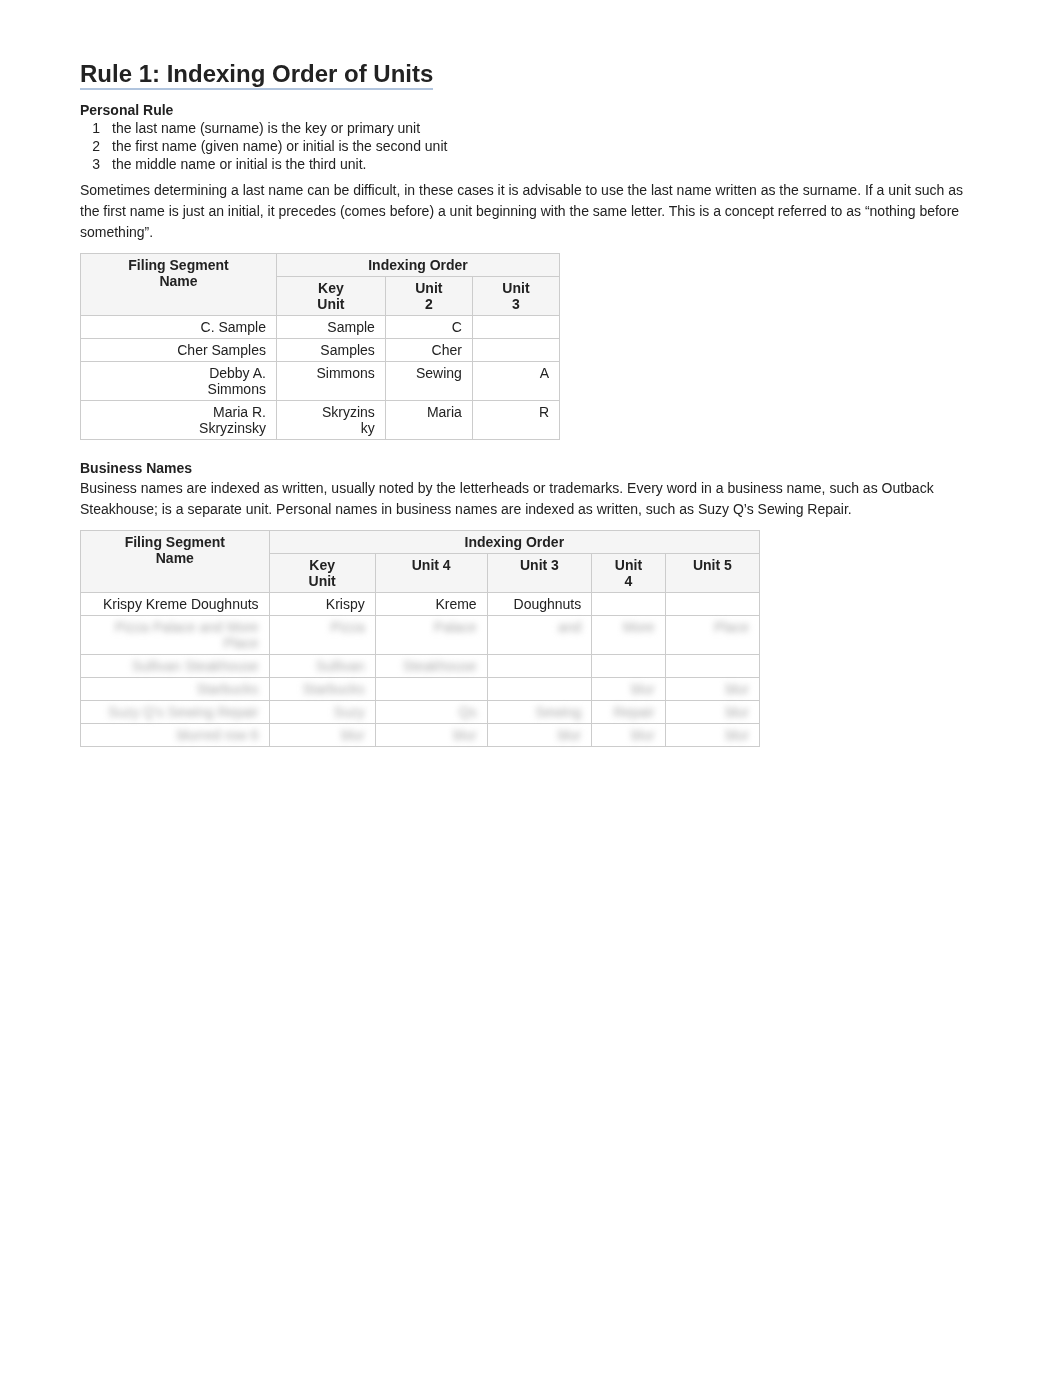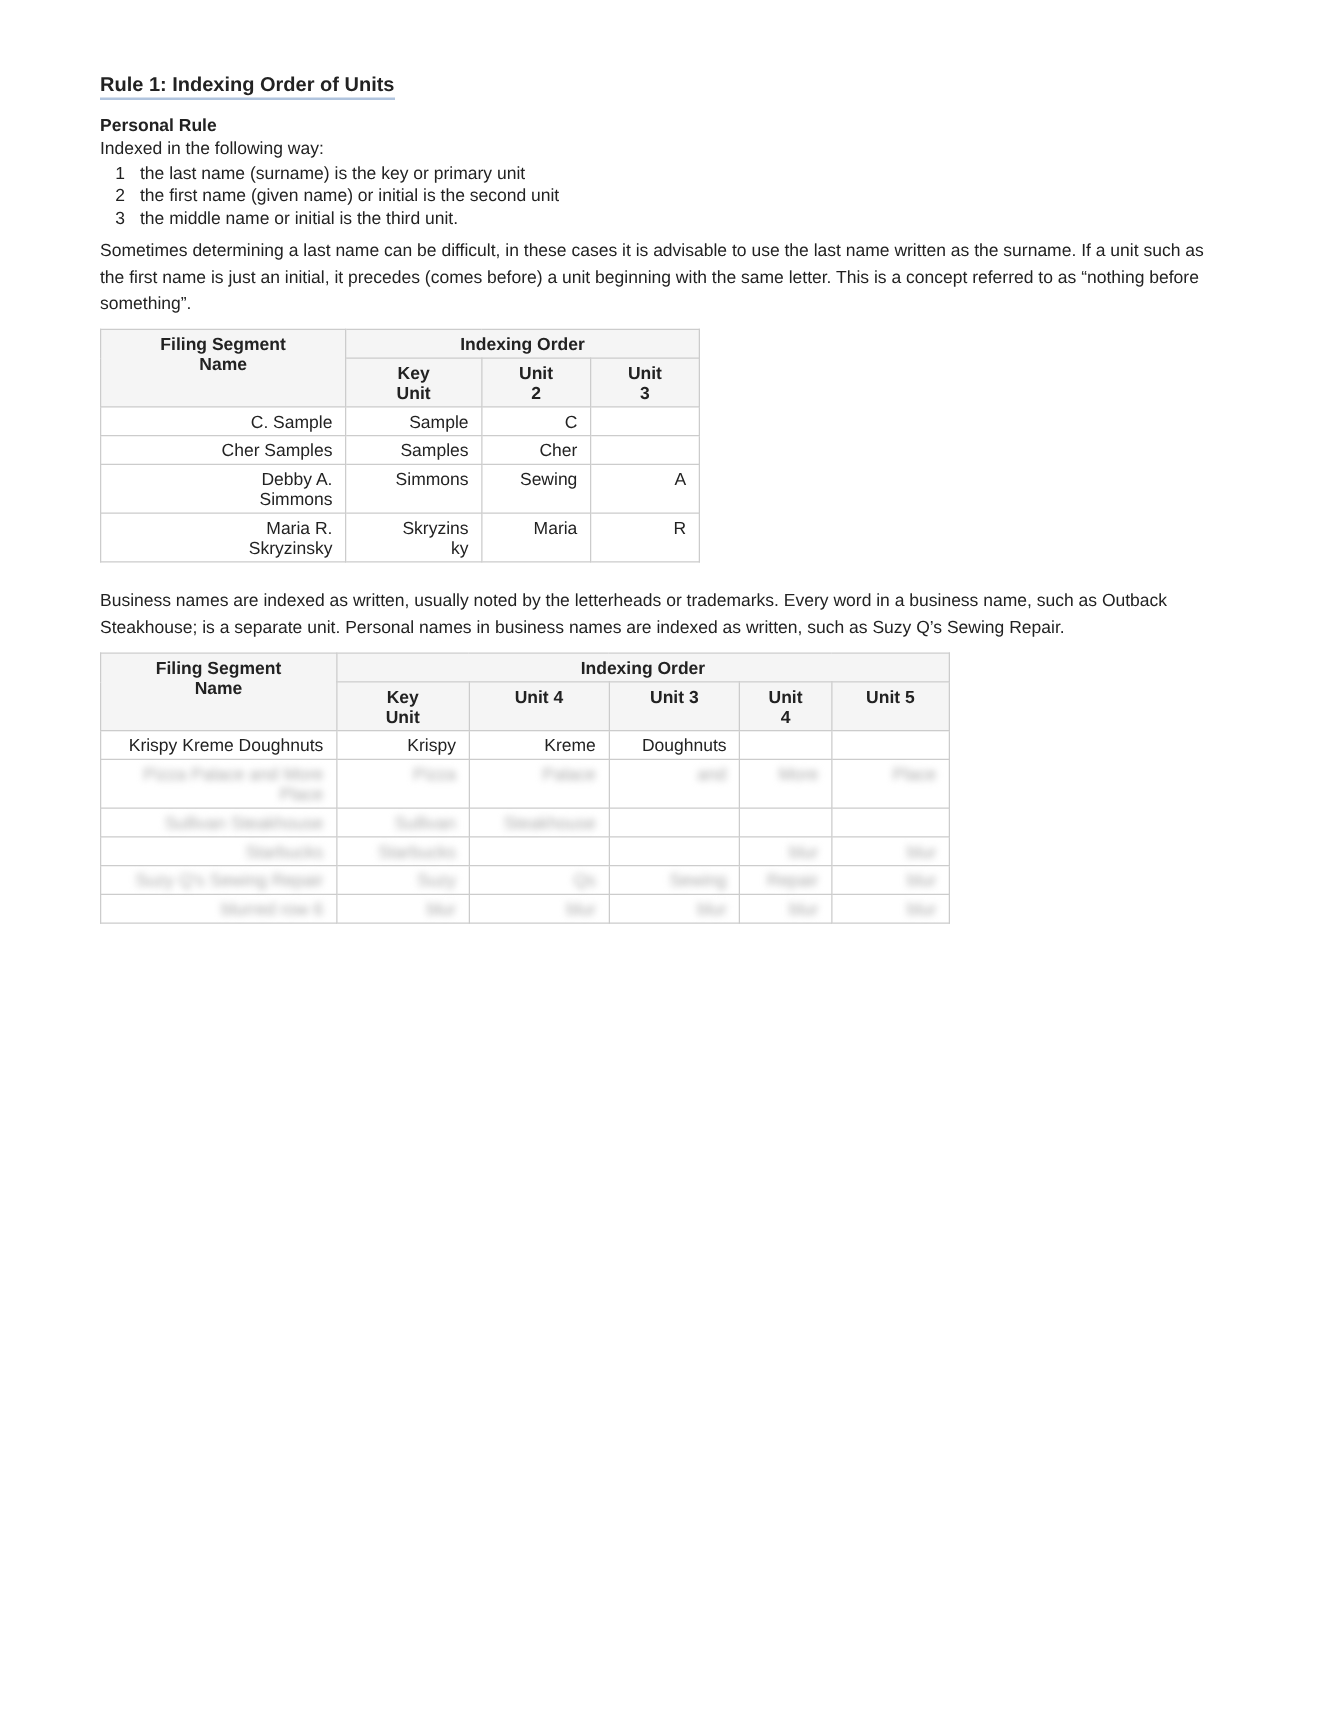--- a/index.html
+++ b/index.html
@@ -12,21 +12,21 @@
       background: #ffffff;
       font-family: Arial, sans-serif;
       font-size: 14px;
       color: #222;
       width: 1062px;
       min-height: 1377px;
       padding: 60px 80px;
     }
 
     h2 {
-      font-size: 16px;
+      font-size: 24px;
       font-weight: bold;
       border-bottom: 2px solid #b0c4de;
       display: inline-block;
       margin-bottom: 4px;
     }
 
     .section-title {
       font-weight: bold;
       margin-bottom: 2px;
     }
@@ -140,21 +140,20 @@
 <body>
 
 
 
 
 <h2>Rule 1: Indexing Order of Units</h2>
 
 
 <div class="mt-8">
   <div class="section-title">Personal Rule</div>
-  <div class="intro-text">Indexed in the following way:</div>
 
   <ol class="rules-list">
     <li>
       <span class="num">1</span>
       <span>the last name (surname) is the key or primary unit</span>
     </li>
     <li>
       <span class="num">2</span>
       <span>the first name (given name) or initial is the second unit</span>
     </li>
@@ -205,20 +204,21 @@
         <td>Skryzins<br>ky</td>
         <td>Maria</td>
         <td>R</td>
       </tr>
     </tbody>
   </table>
 </div>
 
 
 <div class="mt-16">
+  <div class="section-title">Business Names</div>
   <div class="paragraph">Business names are indexed as written, usually noted by the letterheads or trademarks. Every word in a business name, such as Outback Steakhouse; is a separate unit. Personal names in business names are indexed as written, such as Suzy Q’s Sewing Repair.</div>
 </div>
 
 
 <div class="table-container">
   <table class="business-table">
     <thead>
       <tr>
         <th rowspan="2" class="filing-name-col">Filing Segment<br>Name</th>
         <th colspan="5">Indexing Order</th>

